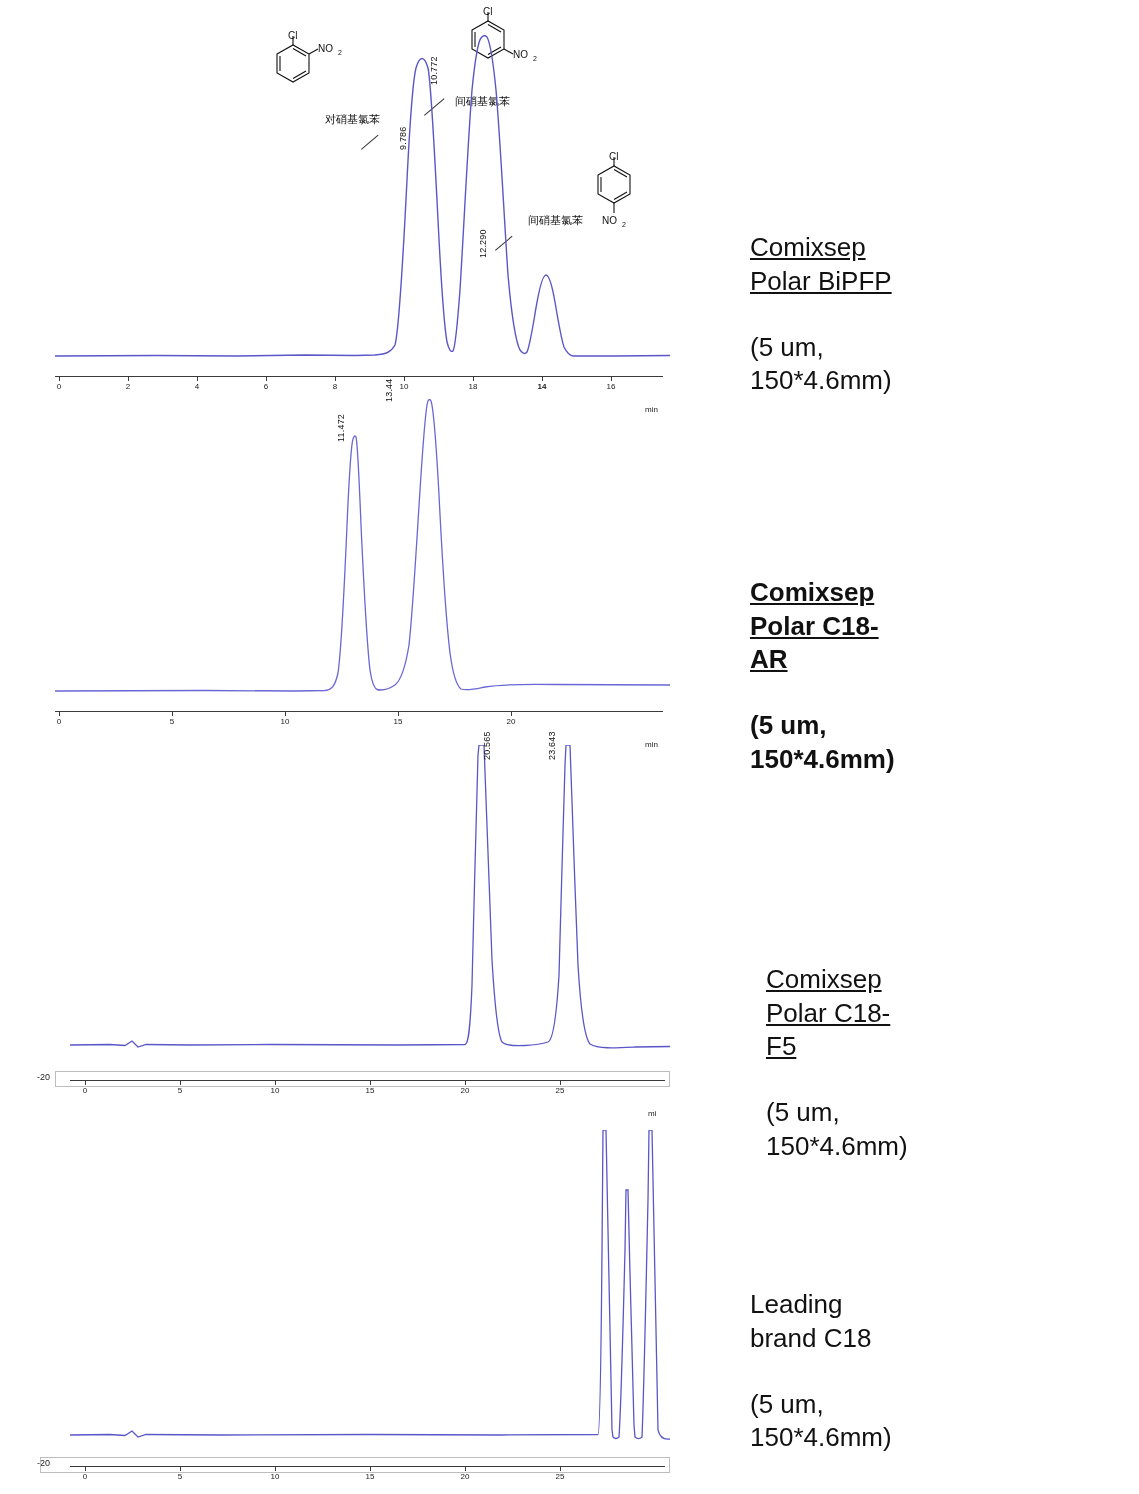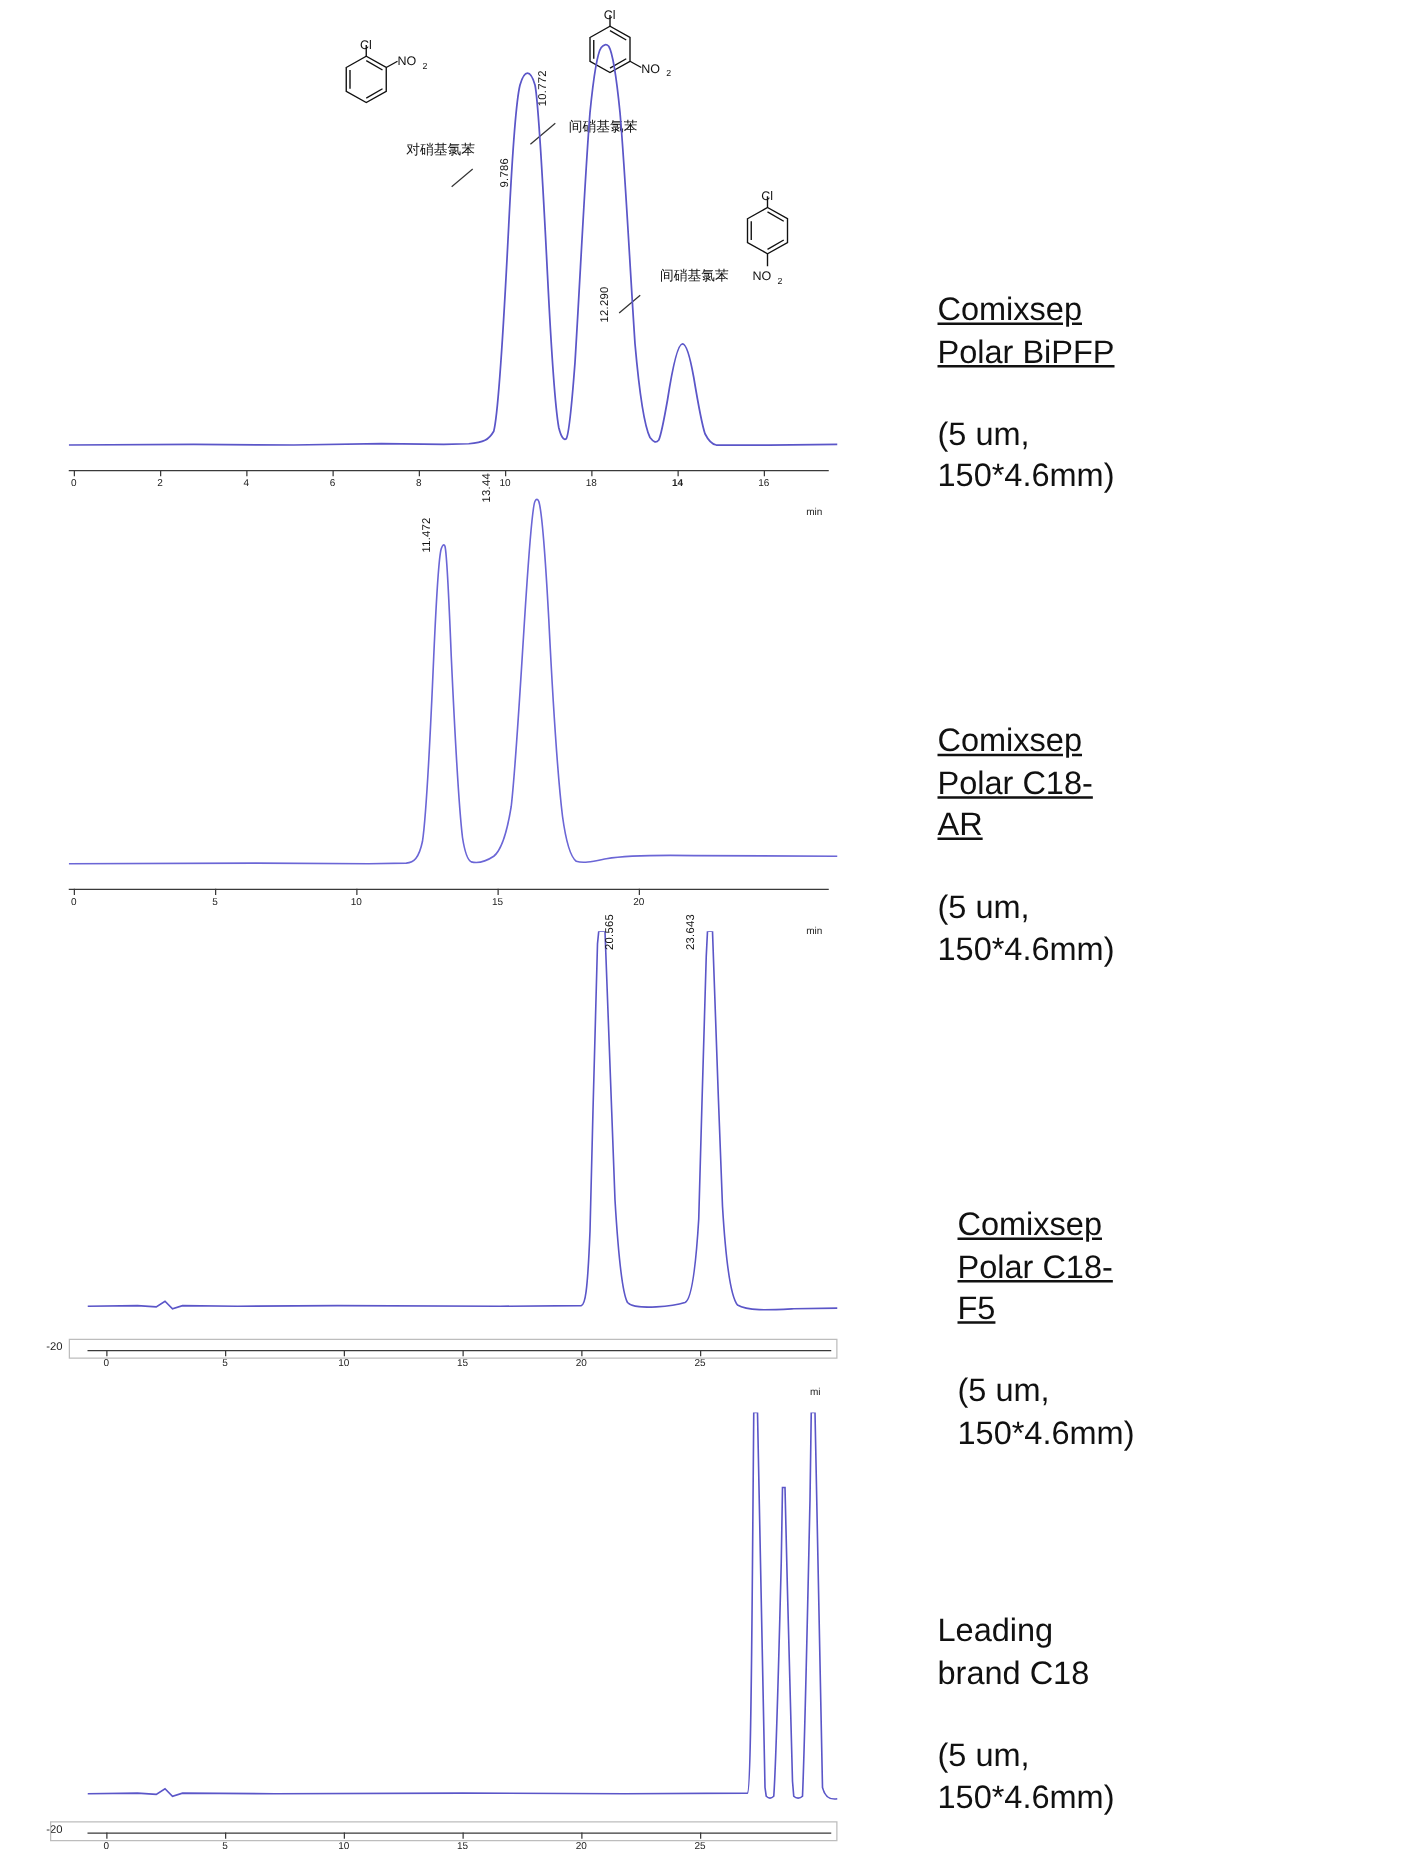--- a/index.html
+++ b/index.html
@@ -268,21 +268,21 @@
     <div class="tick-label" style="left:117px;">5</div>
     <div class="tick" style="left:230px;"></div>
     <div class="tick-label" style="left:230px;">10</div>
     <div class="tick" style="left:343px;"></div>
     <div class="tick-label" style="left:343px;">15</div>
     <div class="tick" style="left:456px;"></div>
     <div class="tick-label" style="left:456px;">20</div>
     <div class="axis-unit" style="left:590px;">min</div>
   </div>
 
-  <div class="caption" style="left:750px; top:148px;">
+  <div class="caption" style="left:750px; top:148px;font-weight:bold;">
     <span class="u">Comixsep Polar C18-AR</span><br>
     <span>(5 um, 150*4.6mm)</span>
   </div>
 </div>
 
 <div class="panel" style="top:735px; height:370px;">
 
   <div class="plot" style="left:70px; width:600px; top:10px; height:310px;">
     <svg width="600" height="310" viewBox="0 0 600 310" preserveAspectRatio="none">
       <path d="M0,300 L40,299.5 L55,300.5 L62,296 L68,302 L76,299.5 L120,300 L200,299.5

